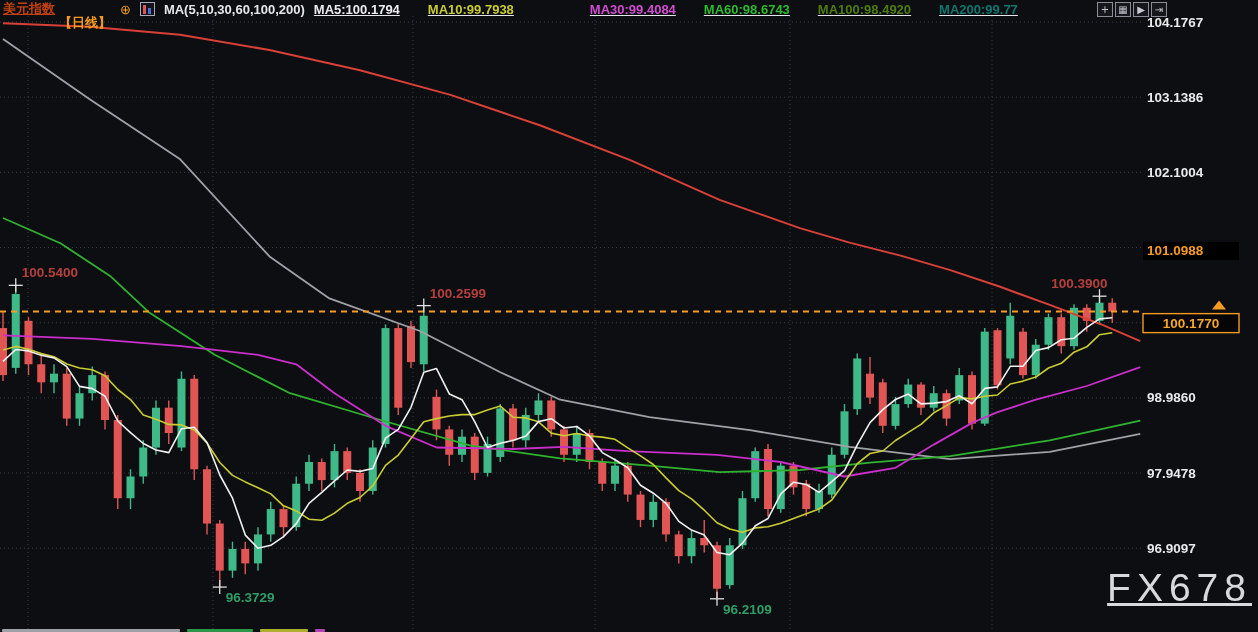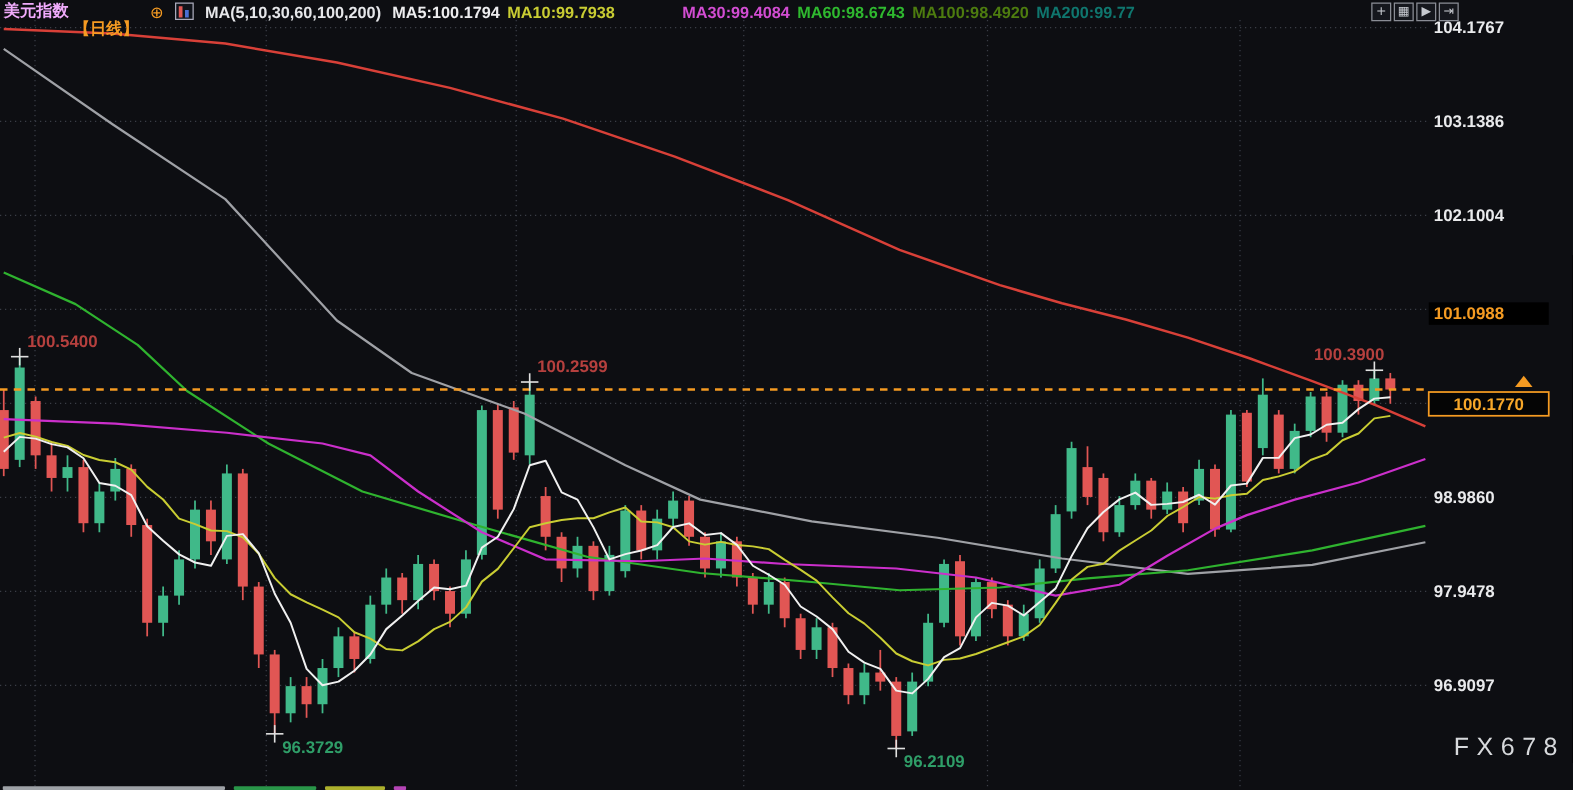--- a/index.html
+++ b/index.html
@@ -2,36 +2,36 @@
 <html><head>
 <meta charset="utf-8">
 <style>
   html,body{margin:0;padding:0;background:#000;}
   #app{position:relative;width:1258px;height:632px;background:#0d0e12;overflow:hidden;
        font-family:"Liberation Sans",sans-serif;}
   #chart-svg{position:absolute;left:0;top:0;}
   
   #header{position:absolute;left:3px;top:1px;height:16px;display:flex;align-items:center;
           gap:9px;font-size:13px;font-weight:700;color:#e6e7ea;white-space:nowrap;z-index:5;}
-  #header .sym{color:#f0abfc;}
+  #header .sym{color:#c2410c;text-decoration:underline;}
   #header .period{color:#f59b22;margin-top:28px;}
   #header .plus{color:#f59b22;font-weight:400;font-size:13px;}
   .mini-chart-icon{display:inline-block;width:13px;height:12px;border:1px solid #aab;
        position:relative;background:#10131a;}
   .mini-chart-icon i{position:absolute;bottom:1px;width:3px;}
   .mini-chart-icon .r{left:2px;height:9px;background:#e15654;}
   .mini-chart-icon .b{left:7px;height:6px;background:#4a6fd4;}
-  #ma-items{display:flex;gap:6px;}
+  #ma-items{display:flex;gap:28px;text-decoration:underline;}
   
   #toolbar{position:absolute;right:91px;top:2px;display:flex;gap:2px;z-index:6;}
   #toolbar .tbtn{width:16px;height:15px;border:1px solid #8a8d95;background:#15171d;color:#c6c9cf;
      font-size:10px;line-height:14px;text-align:center;padding:0;cursor:pointer;font-family:"DejaVu Sans",sans-serif;}
   
-  #watermark{position:absolute;right:6px;bottom:22px;font-size:20px;color:#d7d9dc;
-     letter-spacing:6px;font-weight:400;z-index:4;}
+  #watermark{position:absolute;right:6px;bottom:22px;font-size:39px;color:#d7d9dc;
+     letter-spacing:6px;font-weight:400;z-index:4;text-decoration:underline;}
   
   #bottom-strip{position:absolute;left:2px;bottom:0;height:4px;display:flex;gap:7px;
      align-items:flex-end;z-index:4;overflow:hidden;}
   #bottom-strip span{display:inline-block;height:3px;border-radius:1px;opacity:.85;}
 </style>
 </head>
 <body>
 
 <div id="app">
 

